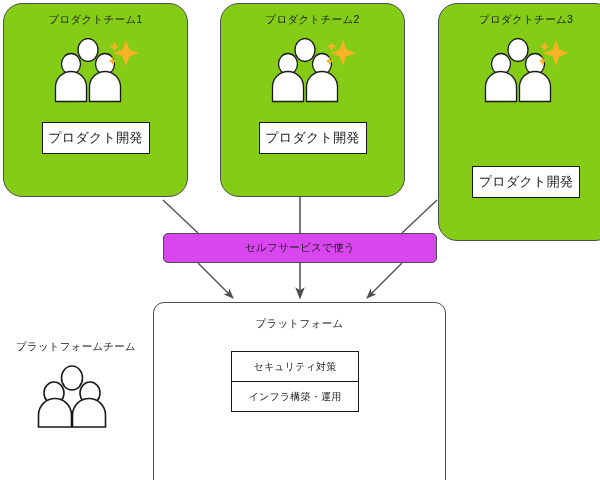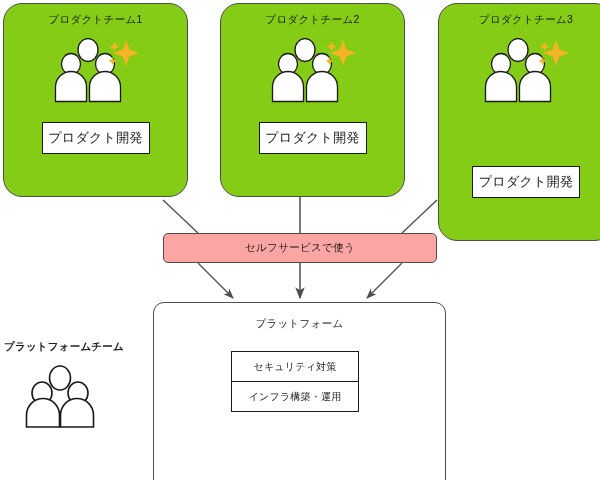--- a/index.html
+++ b/index.html
@@ -67,21 +67,21 @@
   }
   
   .selfservice-bar {
     position: absolute;
     left: 163px;
     top: 233px;
     width: 274px;
     height: 30px;
     border: 1.3px solid #4d4d4d;
     border-radius: 5px;
-    background: #fca5a5;
+    background: #d946ef;
     display: flex;
     align-items: center;
     justify-content: center;
     font-size: 10.5px;
     letter-spacing: 0.3px;
     box-sizing: border-box;
     white-space: nowrap;
     z-index: 3;
   }
   
@@ -124,24 +124,23 @@
     letter-spacing: 0.2px;
     border-bottom: 1.2px solid #1a1a1a;
     white-space: nowrap;
   }
   .capability-row:last-child {
     border-bottom: none;
   }
   
   .platform-team {
     position: absolute;
-    left: 2px;
+    left: 14px;
     top: 340px;
     width: 130px;
-    font-weight: bold;
   }
   .platform-team-label {
     font-size: 10.5px;
     letter-spacing: 0.2px;
     text-align: left;
     padding-left: 2px;
     white-space: nowrap;
   }
   .platform-team-icon {
     margin-top: 11px;

